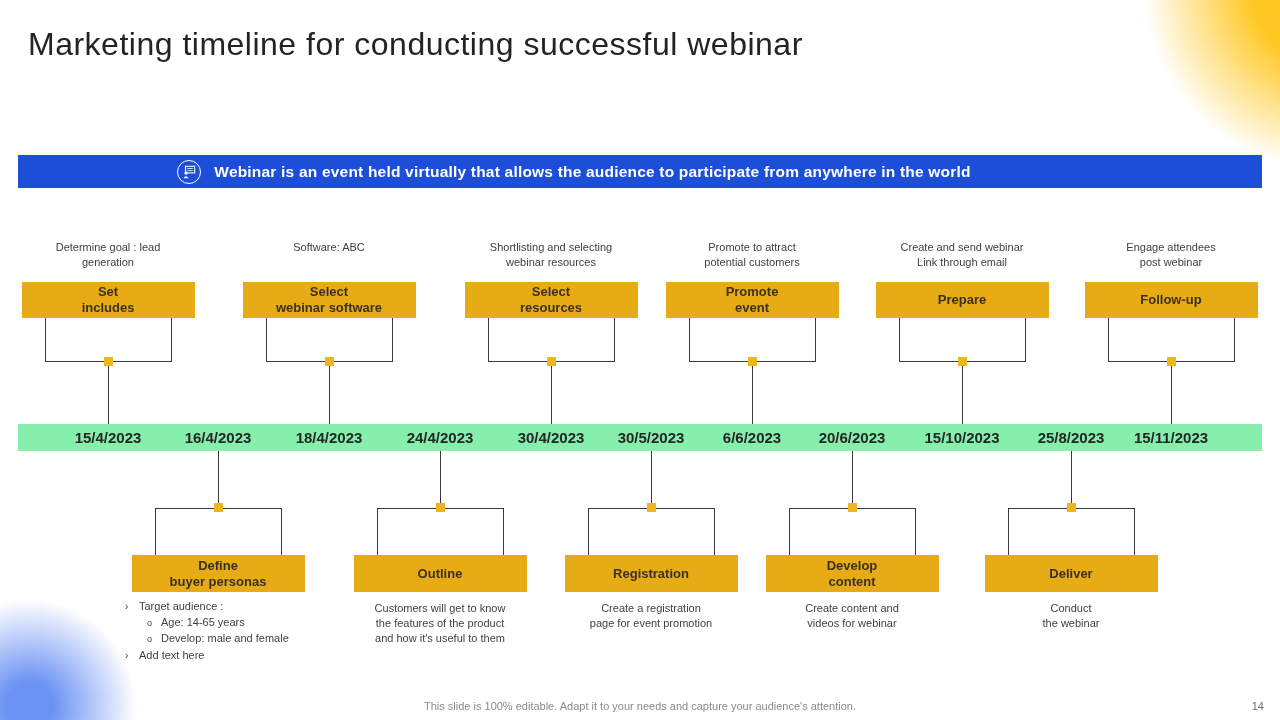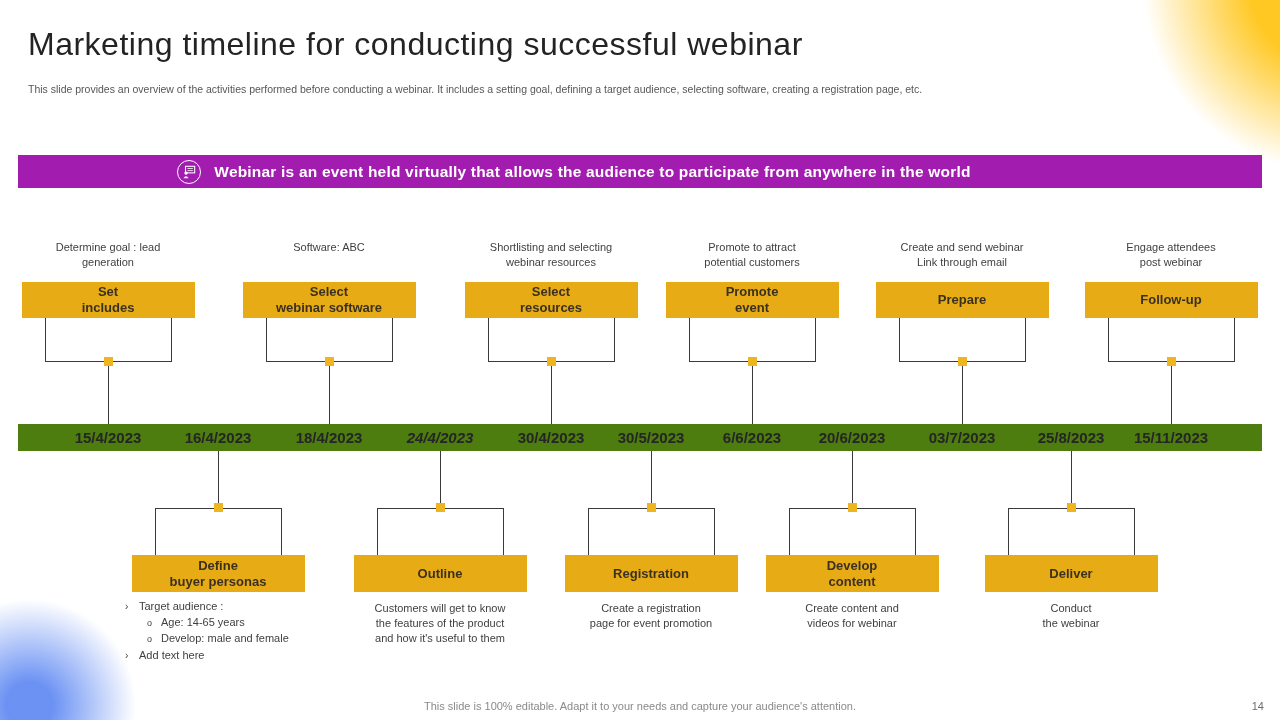--- a/index.html
+++ b/index.html
@@ -13,21 +13,21 @@
     background:radial-gradient(circle, rgba(255,200,34,1) 28%, rgba(255,200,34,0) 66%); }
   .blob-blue { position:absolute; left:-88px; top:588px; width:235px; height:235px;
     background:radial-gradient(circle, rgba(91,134,242,0.9) 14%, rgba(91,134,242,0) 64%); }
 
   .title { position:absolute; left:28px; top:26px; width:1000px;
     font-size:32px; font-weight:400; letter-spacing:0.5px; color:#232323; }
   .subtitle { position:absolute; left:28px; top:83px; width:1050px;
     font-size:10.5px; color:#565656; }
 
   .banner { position:absolute; left:18px; top:155px; width:1244px; height:33px;
-    background:#a21caf; display:flex; align-items:center; justify-content:center;
+    background:#1d4ed8; display:flex; align-items:center; justify-content:center;
     gap:13px; padding-right:132px; }
   .banner-icon { width:24px; height:24px; border:1.5px solid #ffffff; border-radius:50%;
     display:flex; align-items:center; justify-content:center; flex:none; }
   .banner-text { color:#ffffff; font-weight:bold; font-size:15.5px; letter-spacing:0.2px; }
 
   .group { position:absolute; width:210px; }
   .desc { position:absolute; left:0; top:0; width:210px; text-align:center;
     font-size:11px; line-height:15px; color:#3f3f3f; white-space:pre-line; }
   .abox { position:absolute; left:18.5px; width:173px; height:36px; background:#E7AB16;
     color:#3B3121; font-weight:bold; font-size:13px; line-height:16px;
@@ -48,38 +48,37 @@
   .g-bot .desc { top:150px; }
 
   .bullets { position:absolute; left:12px; top:148px; width:198px;
     font-size:11px; line-height:15.5px; color:#3f3f3f; }
   .brow { display:flex; }
   .brow .mk { width:14px; flex:none; font-size:10px; }
   .brow.lvl2 { margin-left:22px; }
   .brow.lvl2 .mk { font-size:9px; padding-top:1px; }
 
   .date-bar { position:absolute; left:18px; top:424px; width:1244px; height:27px;
-    background:#4d7c0f; }
+    background:#86efac; }
   .date-label { position:absolute; top:0; transform:translateX(-50%);
     line-height:27px; font-weight:bold; font-size:15px; color:#252525; white-space:nowrap; }
 
   .footer { position:absolute; left:0; top:700px; width:100%; text-align:center;
     font-size:11px; color:#8A8A8A; }
   .page-num { position:absolute; top:700px; right:16px; font-size:11px; color:#6e6e6e; }
 </style>
 </head>
 <body>
 
 <div class="slide">
 
   <div class="blob-yellow"></div>
   <div class="blob-blue"></div>
 
   <div class="title">Marketing timeline for conducting successful webinar</div>
-  <div class="subtitle">This slide provides an overview of the activities performed before conducting a webinar. It includes a setting goal, defining a target audience, selecting software, creating a registration page, etc.</div>
 
   <div class="banner">
     <span class="banner-icon">
       <svg viewBox="0 0 16 16" width="14" height="14">
         <rect x="4" y="1.5" width="10.5" height="7.5" fill="none" stroke="#ffffff" stroke-width="1.2"></rect>
         <line x1="6.2" y1="4" x2="12.4" y2="4" stroke="#ffffff" stroke-width="0.9"></line>
         <line x1="6.2" y1="6.4" x2="12.4" y2="6.4" stroke="#ffffff" stroke-width="0.9"></line>
         <circle cx="4.6" cy="9.2" r="1.9" fill="#ffffff"></circle>
         <path d="M1.6 15.2 q3 -4.6 6 0 z" fill="#ffffff"></path>
       </svg>
@@ -136,26 +135,26 @@
     <div class="abox"><span>Follow-up</span></div>
     <div class="bracket-down"></div>
     <div class="stem"></div>
     <div class="sq"></div>
   </div>
 
   <div class="date-bar">
     <span class="date-label" style="left:90px;">15/4/2023</span>
     <span class="date-label" style="left:200px;">16/4/2023</span>
     <span class="date-label" style="left:311px;">18/4/2023</span>
-    <span class="date-label" style="left:422px;font-style:italic;">24/4/2023</span>
+    <span class="date-label" style="left:422px;">24/4/2023</span>
     <span class="date-label" style="left:533px;">30/4/2023</span>
     <span class="date-label" style="left:633px;">30/5/2023</span>
     <span class="date-label" style="left:734px;">6/6/2023</span>
     <span class="date-label" style="left:834px;">20/6/2023</span>
-    <span class="date-label" style="left:944px;">03/7/2023</span>
+    <span class="date-label" style="left:944px;">15/10/2023</span>
     <span class="date-label" style="left:1053px;">25/8/2023</span>
     <span class="date-label" style="left:1153px;">15/11/2023</span>
   </div>
 
   <div class="group g-bot" style="left:113px; top:451px;">
     <div class="stem"></div>
     <div class="bracket-up"></div>
     <div class="sq"></div>
     <div class="abox"><span>Define
 buyer personas</span></div>

